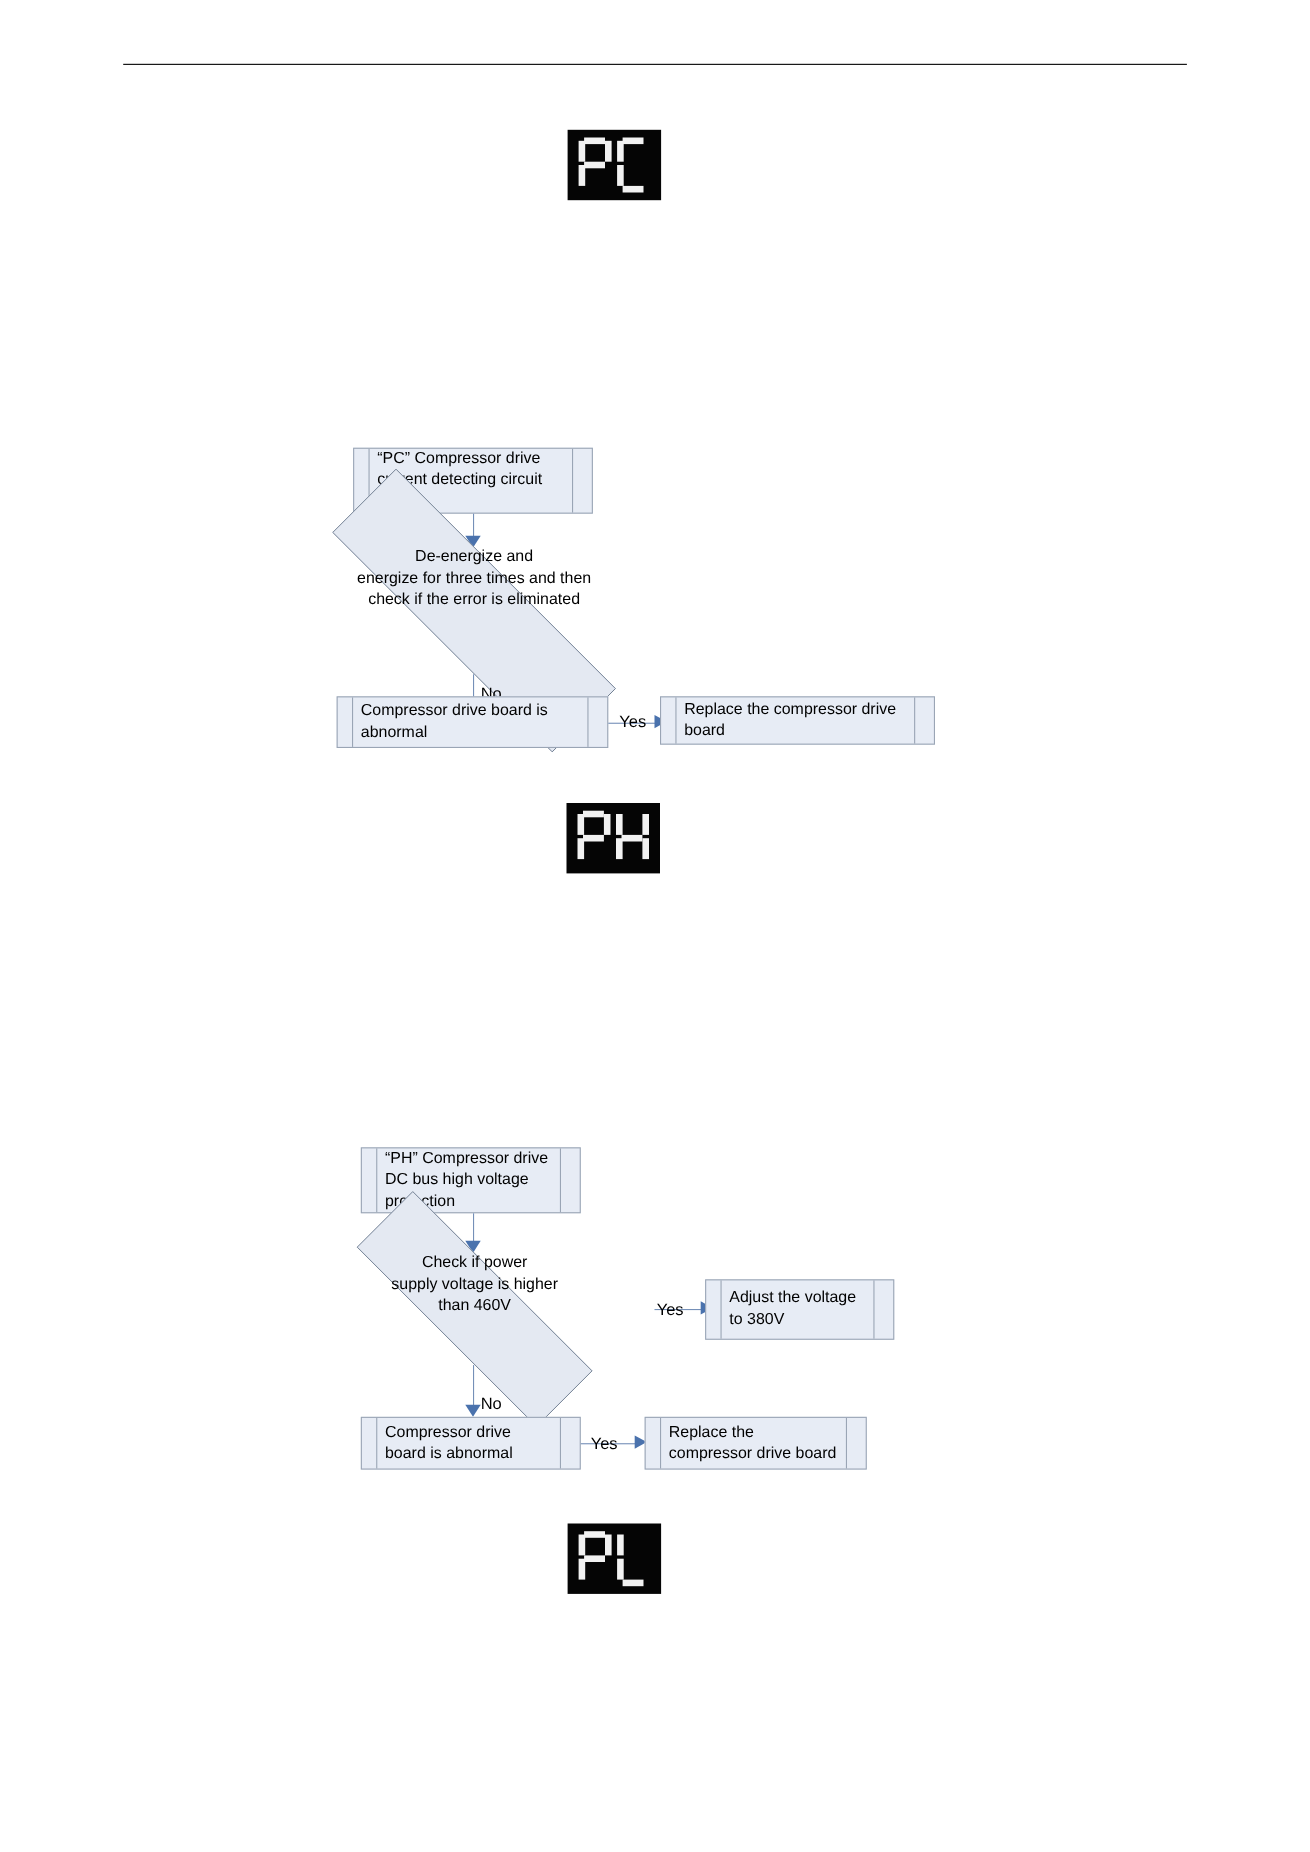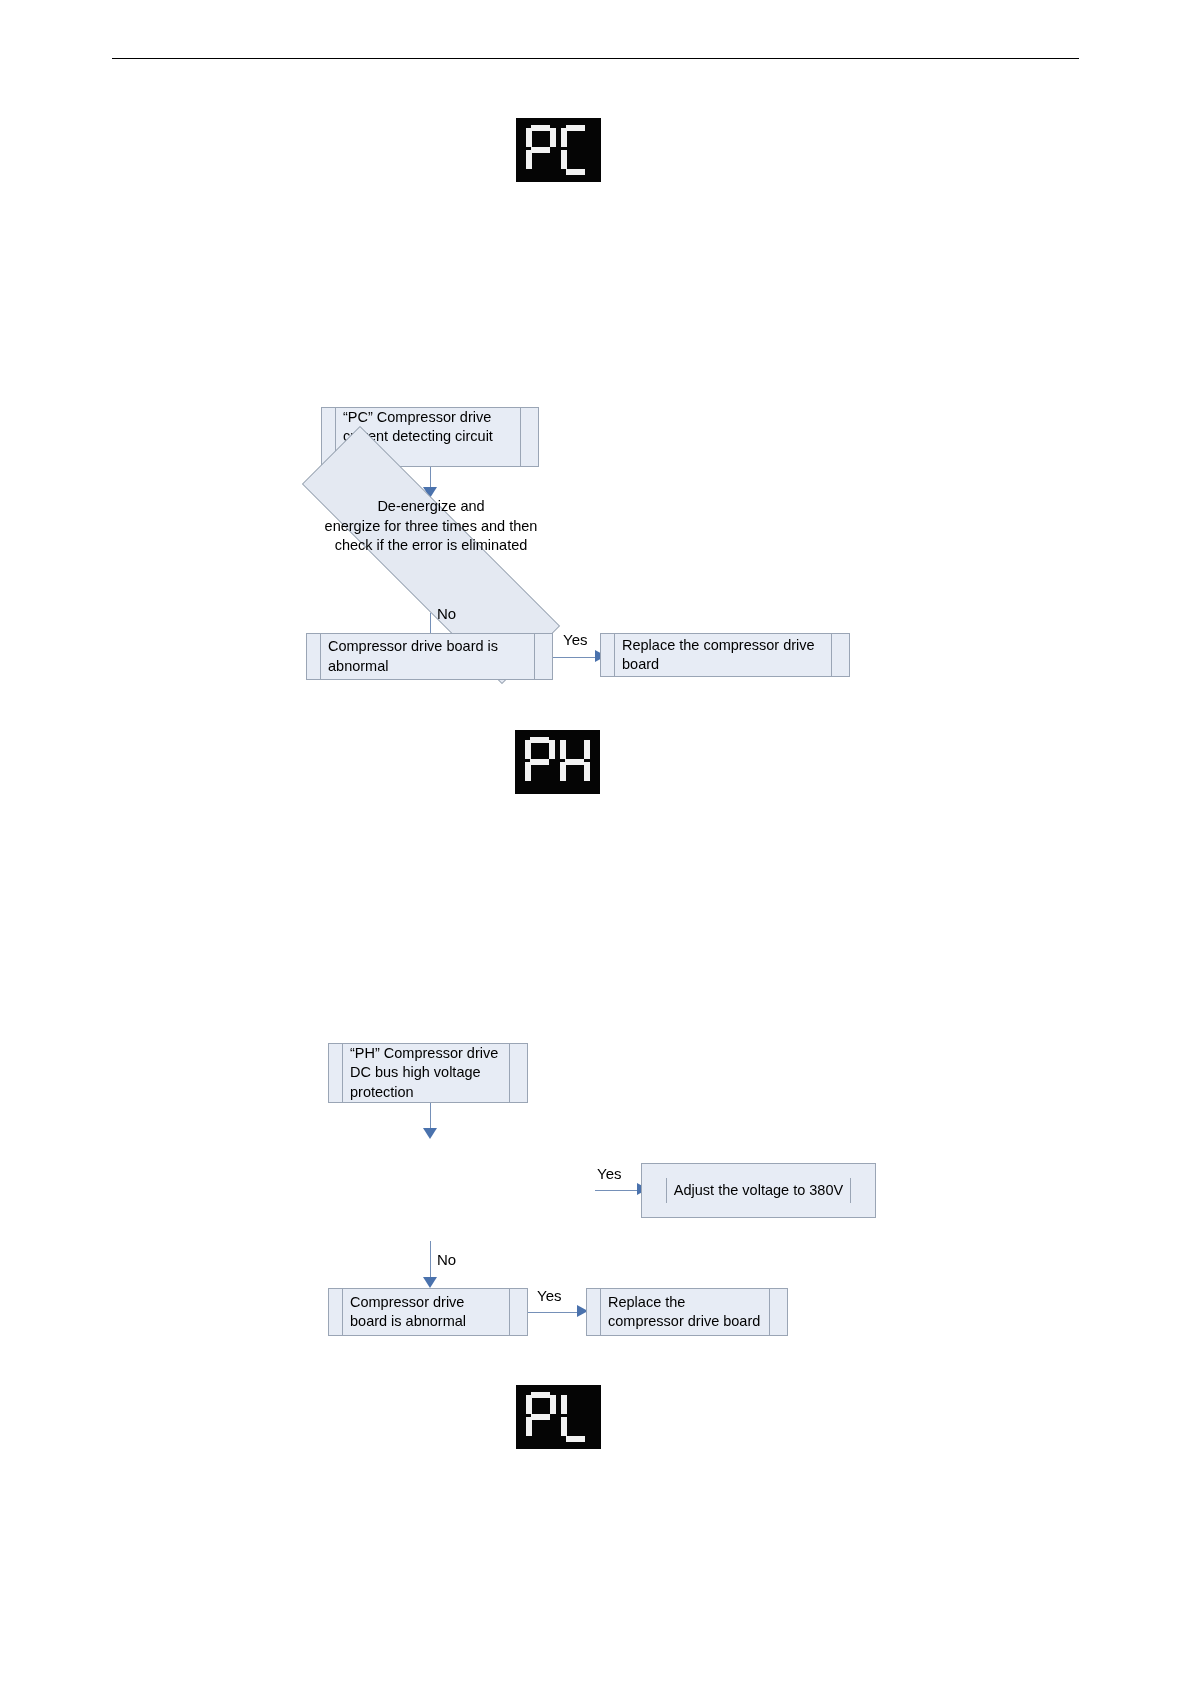--- a/index.html
+++ b/index.html
@@ -127,20 +127,21 @@
     width: 0; height: 0;
     border-top: 6.5px solid transparent;
     border-bottom: 6.5px solid transparent;
     border-left: 11px solid #4a72ad;
   }
   .edge-label {
     position: absolute;
     font-size: 15px;
     color: #000;
     background: transparent;
+    margin-top: 17px;
   }
 </style>
 </head>
 <body>
 
 <div class="page">
 
   <div class="header-rule"></div>
 
   <div class="led-panel" style="left:516px; top:118px;">
@@ -236,26 +237,32 @@
       <div class="edgepad"></div>
       <div class="inner">
         <span class="txt">“PH” Compressor drive DC bus high voltage protection</span>
       </div>
       <div class="edgepad right"></div>
     </div>
 
     <div class="vline" style="left:430px; top:1103px; height:30px;"></div>
     <div class="arrow-down" style="left:423px; top:1128px;"></div>
 
+    <div class="diamond" style="left:268px; top:1139px; width:327px; height:102px;">
+      <div class="shape"></div>
+      <div class="dtxt">Check if power
+supply voltage is higher
+than 460V</div>
+    </div>
 
     <div class="hline" style="left:595px; top:1190px; width:48px;"></div>
     <div class="arrow-right" style="left:637px; top:1183px;"></div>
     <div class="edge-label" style="left:597px; top:1165px;">Yes</div>
 
-    <div class="node" style="left:641px; top:1163px; width:235px; height:55px;flex-direction:column;">
+    <div class="node" style="left:641px; top:1163px; width:172px; height:55px;">
       <div class="edgepad"></div>
       <div class="inner">
         <span class="txt">Adjust the voltage to 380V</span>
       </div>
       <div class="edgepad right"></div>
     </div>
 
     <div class="vline" style="left:430px; top:1241px; height:42px;"></div>
     <div class="arrow-down" style="left:423px; top:1277px;"></div>
     <div class="edge-label" style="left:437px; top:1251px;">No</div>

